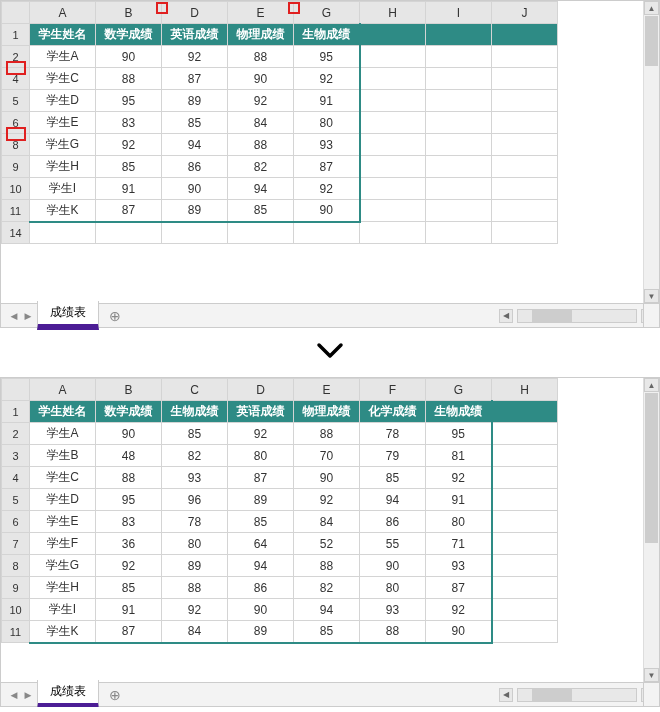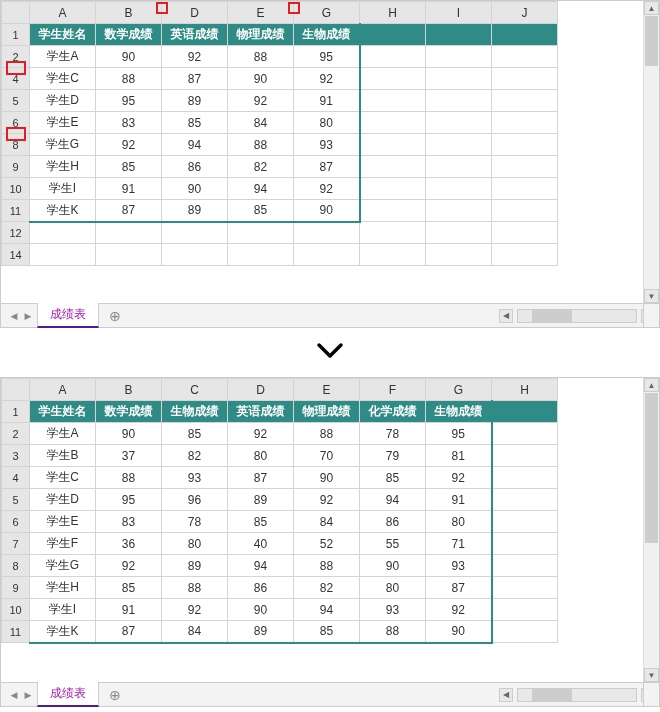--- a/index.html
+++ b/index.html
@@ -16,21 +16,21 @@
 .grid th.cornerhead { background: #e6e6e6; width: 28px; }
 .grid th.rowhead { background: #e6e6e6; width: 28px; font-size: 11px; }
 .grid td.cell { width: 66px; }
 .grid .hdr-row td.cell { background: #2e8b85; color: #fff; font-weight: bold; }
 .data-border-right { border-right: 2px solid #2e8b85 !important; }
 .data-border-bottom { border-bottom: 2px solid #2e8b85 !important; margin-top: 40px; }
 .tabs { position: absolute; bottom: 0; left: 0; right: 0; height: 24px; background: #f3f3f3; border-top: 1px solid #ccc; display: flex; align-items: center; }
 .tab-nav { display: flex; padding-left: 6px; }
 .tab-nav span { width: 10px; height: 10px; margin: 0 2px; display: flex; align-items: center; justify-content: center; color: #888; font-size: 9px; }
 .tab { padding: 3px 12px; border: 1px solid #ccc; border-top: none; background: #fff; margin-left: 2px; font-size: 12px; }
-.tab.active { border-bottom: 2px solid #4c1d95; color: #a21caf; }
+.tab.active { border-bottom: 6px solid #4c1d95; color: #000000; }
 .tab.add { background: transparent; border: none; color: #888; font-size: 14px; padding: 0 8px; }
 .tab-scroll { margin-left: auto; display: flex; align-items: center; padding-right: 4px; }
 .tab-scroll .sb { width: 120px; height: 14px; background: #e8e8e8; border: 1px solid #ccc; margin: 0 4px; position: relative; }
 .tab-scroll .thumb { position: absolute; left: 14px; top: 0; bottom: 0; width: 40px; background: #cdcdcd; }
 .tab-scroll .arr { width: 14px; height: 14px; background: #e8e8e8; border: 1px solid #ccc; display: flex; align-items: center; justify-content: center; font-size: 8px; color: #666; }
 .v-scroll { position: absolute; top: 0; right: 0; bottom: 24px; width: 16px; background: #f0f0f0; border-left: 1px solid #ddd; }
 .v-scroll .arr { height: 14px; display: flex; align-items: center; justify-content: center; font-size: 8px; color: #666; background: #e8e8e8; border: 1px solid #ccc; }
 .v-scroll .track { position: absolute; top: 15px; bottom: 15px; left: 0; right: 0; }
 .v-scroll .thumb { position: absolute; top: 0; left: 1px; right: 1px; height: 50px; background: #cdcdcd; }
 .hidden-col-marker { position: absolute; width: 12px; height: 12px; border: 2px solid #e02020; background: transparent; pointer-events: none; z-index: 10; }
@@ -155,31 +155,20 @@
             <td class="cell data-border-bottom">学生K</td>
             <td class="cell data-border-bottom">87</td>
             <td class="cell data-border-bottom">89</td>
             <td class="cell data-border-bottom">85</td>
             <td class="cell data-border-right data-border-bottom">90</td>
             <td class="cell"></td>
             <td class="cell"></td>
             <td class="cell"></td>
           </tr>
           <tr>
-            <th class="rowhead">12</th>
-            <td class="cell"></td>
-            <td class="cell"></td>
-            <td class="cell"></td>
-            <td class="cell"></td>
-            <td class="cell"></td>
-            <td class="cell"></td>
-            <td class="cell"></td>
-            <td class="cell"></td>
-          </tr>
-          <tr>
             <th class="rowhead">14</th>
             <td class="cell"></td>
             <td class="cell"></td>
             <td class="cell"></td>
             <td class="cell"></td>
             <td class="cell"></td>
             <td class="cell"></td>
             <td class="cell"></td>
             <td class="cell"></td>
           </tr>
@@ -252,21 +241,21 @@
             <td class="cell">85</td>
             <td class="cell">92</td>
             <td class="cell">88</td>
             <td class="cell">78</td>
             <td class="cell data-border-right">95</td>
             <td class="cell"></td>
           </tr>
           <tr>
             <th class="rowhead">3</th>
             <td class="cell">学生B</td>
-            <td class="cell">37</td>
+            <td class="cell">48</td>
             <td class="cell">82</td>
             <td class="cell">80</td>
             <td class="cell">70</td>
             <td class="cell">79</td>
             <td class="cell data-border-right">81</td>
             <td class="cell"></td>
           </tr>
           <tr>
             <th class="rowhead">4</th>
             <td class="cell">学生C</td>
@@ -298,21 +287,21 @@
             <td class="cell">84</td>
             <td class="cell">86</td>
             <td class="cell data-border-right">80</td>
             <td class="cell"></td>
           </tr>
           <tr>
             <th class="rowhead">7</th>
             <td class="cell">学生F</td>
             <td class="cell">36</td>
             <td class="cell">80</td>
-            <td class="cell">40</td>
+            <td class="cell">64</td>
             <td class="cell">52</td>
             <td class="cell">55</td>
             <td class="cell data-border-right">71</td>
             <td class="cell"></td>
           </tr>
           <tr>
             <th class="rowhead">8</th>
             <td class="cell">学生G</td>
             <td class="cell">92</td>
             <td class="cell">89</td>

